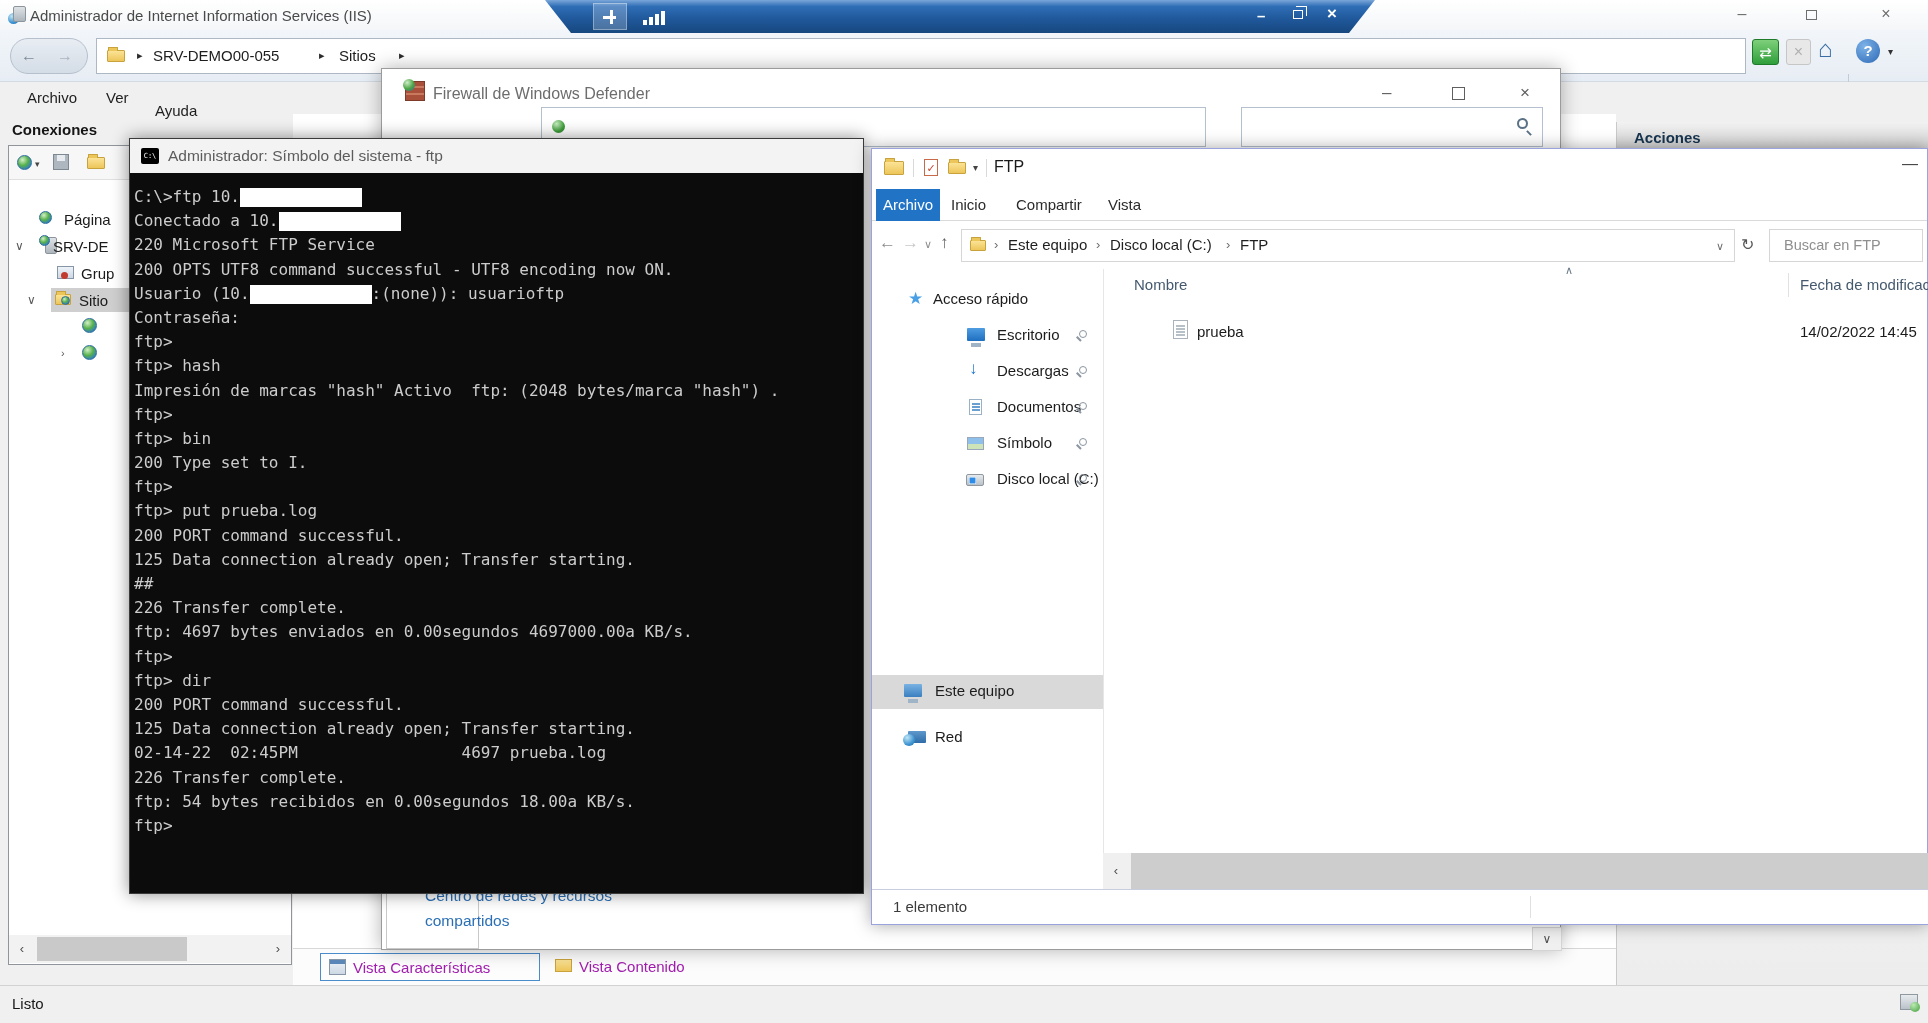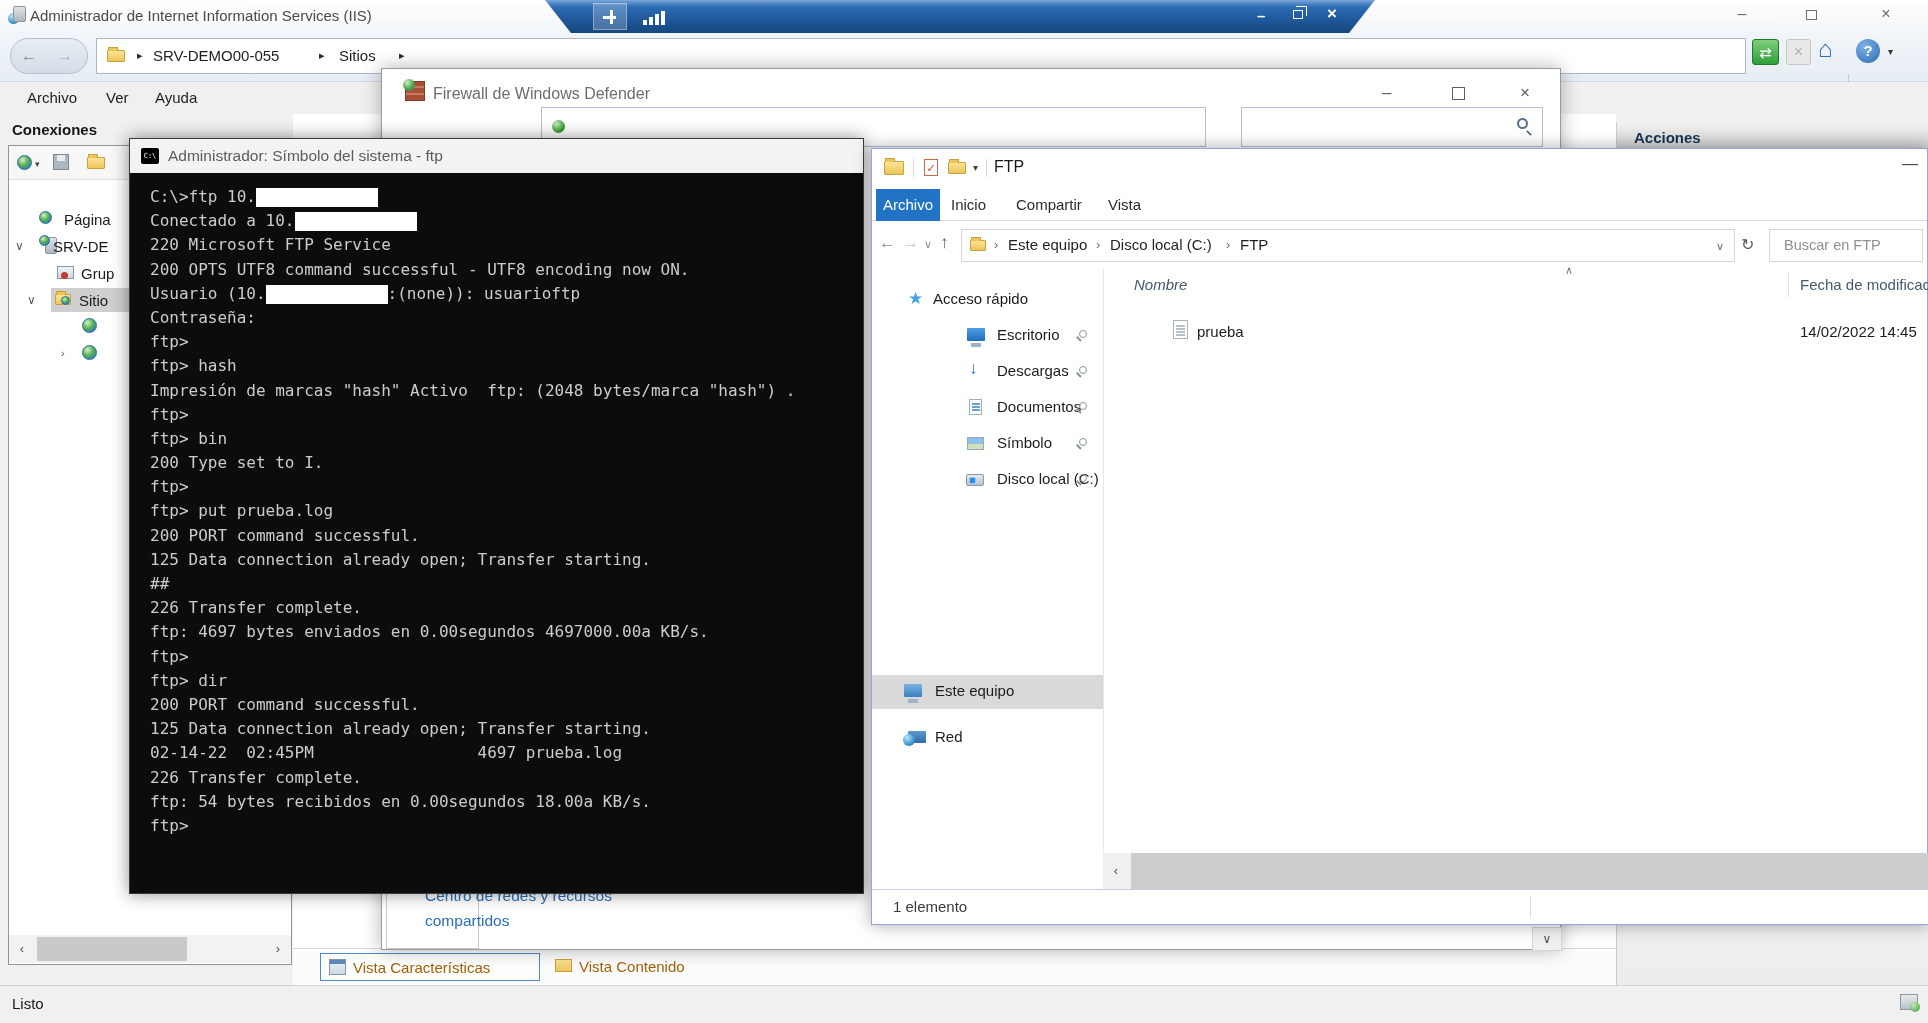--- a/index.html
+++ b/index.html
@@ -48,21 +48,21 @@
   #conn-thumb { position:absolute; left:28px; top:2px; width:150px; height:24px; background:#c9c9c9; }
 
   
   #actions-panel { left:1616px; top:122px; width:312px; height:863px; background:linear-gradient(180deg,#fbfbfb,#ededed); border-left:1px solid #c9c9c9; }
   #actions-header { left:0; top:0; width:311px; height:32px; background:linear-gradient(#f2f2f2,#c9c9c9); }
   #actions-title { position:absolute; left:17px; top:7px; font-size:15px; font-weight:bold; color:#16344f; }
   #iis-content { left:293px; top:114px; width:1323px; height:871px; background:#fff; }
 
   
   #view-tabs { left:293px; top:948px; width:1323px; height:37px; background:#fcfcfc; border-top:1px solid #d8d8d8; }
-  .vtab { position:absolute; top:4px; height:28px; font-size:15px; color:#a16207; }
+  .vtab { position:absolute; top:4px; height:28px; font-size:15px; color:#a21caf; }
   #vtab1 { left:27px; width:220px; border:1px solid #4a8ccc; background:#fdfdfd; }
   #vtab2 { left:254px; width:160px; }
   .vtab-lbl { position:absolute; top:5px; left:32px; white-space:nowrap; }
   .grid-ico { position:absolute; left:8px; top:5px; width:17px; height:16px; border:1px solid #7c8folder7; background:linear-gradient(#eef3f8,#cdd8e4); }
   .grid-ico { border:1px solid #8796a6; }
   .grid-ico:before { content:""; position:absolute; left:0; top:0; width:100%; height:4px; background:#5b87b8; }
   .gfold { position:absolute; left:8px; top:6px; width:17px; height:13px; background:linear-gradient(#fbe396,#edc65a); border:1px solid #c8a23c; }
 
   
   #iis-statusbar { left:0; top:985px; width:1928px; height:38px; background:#f0f0f0; border-top:1px solid #d2d2d2; }
@@ -92,21 +92,21 @@
   .mag:before { content:""; position:absolute; left:9px; top:10px; width:2px; height:6px; background:#5a7186; transform:rotate(-45deg); }
   #fw-link { position:absolute; left:43px; top:814px; width:260px; font-size:15.5px; line-height:25px; color:#2a6fb5; }
   #fw-whitebox { position:absolute; left:4px; top:788px; width:93px; height:92px; background:#fff; border:1px solid #c9c9c9; }
   #fw-scrollbtn { position:absolute; left:1150px; top:858px; width:30px; height:24px; background:#f0f0f0; border:1px solid #d4d4d4; color:#4f4f4f; font-size:12px; text-align:center; line-height:22px; }
 
   
   #con-win { left:129px; top:138px; width:735px; height:756px; background:#0c0c0c; border:1px solid #3a3a3a; box-shadow:0 0 16px rgba(0,0,0,.45); }
   #con-titlebar { position:absolute; left:0; top:0; width:733px; height:34px; background:#f3f3f3; }
   #con-icon { position:absolute; left:11px; top:9px; width:18px; height:16px; background:#000; border-radius:2px; color:#fff; font-family:"DejaVu Sans Mono",monospace; font-size:7px; line-height:16px; text-align:center; }
   #con-title { position:absolute; left:38px; top:8px; font-size:15.5px; color:#5c5c5c; }
-  #con-body { position:absolute; left:0; top:34px; width:733px; height:720px; padding:12px 0 0 20px; font-family:"DejaVu Sans Mono",monospace; font-size:16px; color:#cccccc; overflow:hidden; }
+  #con-body { position:absolute; left:0; top:34px; width:733px; height:720px; padding:12px 0 0 4px; font-family:"DejaVu Sans Mono",monospace; font-size:16px; color:#cccccc; overflow:hidden; }
   .cline { white-space:pre; height:24.2px; line-height:24.2px; }
   .rd { display:inline-block; width:122px; height:19px; background:#ffffff; vertical-align:middle; }
 
   
   #exp-win { left:871px; top:148px; width:1057px; height:777px; background:#fff; border:1px solid #9aa3dd; box-shadow:0 0 16px rgba(0,0,0,.35); }
   #exp-titlebar { position:absolute; left:0; top:0; width:100%; height:38px; background:#fff; }
   .qat-sep { position:absolute; top:10px; width:1px; height:18px; background:#d9d9d9; }
   #exp-title { position:absolute; left:122px; top:9px; font-size:16px; color:#1a1a1a; }
   #exp-min { position:absolute; left:1030px; top:6px; font-size:16px; color:#444; }
   #exp-ribbon { position:absolute; left:0; top:38px; width:100%; height:34px; background:#fff; border-bottom:1px solid #dadada; }
@@ -191,21 +191,21 @@
   <div class="abs tool-ico" style="left:1786px; top:9px; width:25px; height:26px; background:#e8e8e8; border:1px solid #c6c6c6; border-radius:3px; color:#b0b0b0; text-align:center; line-height:24px; font-size:16px;">×</div>
   <div class="abs tool-ico" style="left:1818px; top:5px; font-size:24px; color:#3b6ea5;">⌂</div>
   <div class="abs" style="left:1848px; top:44px; width:1px; height:26px; background:#c3cbd4;"></div>
   <div class="abs tool-ico" style="left:1856px; top:9px; width:24px; height:24px; border-radius:50%; background:radial-gradient(circle at 35% 30%, #7db3e8, #2d68b5); color:#fff; font-weight:bold; text-align:center; line-height:24px; font-size:15px;">?</div>
   <div class="abs tool-ico" style="left:1888px; top:16px; font-size:10px; color:#333;">▾</div>
 </div>
 
 <div class="abs" id="iis-menubar">
   <span class="abs menu-item" style="left:27px;">Archivo</span>
   <span class="abs menu-item" style="left:106px;">Ver</span>
-  <span class="abs menu-item" style="left:155px;">Ayuda</span>
+  <span class="abs menu-item" style="left:155px;margin-top:13px;">Ayuda</span>
 </div>
 
 <div class="abs" id="iis-content"></div>
 
 <div class="abs" id="conn-header">Conexiones</div>
 <div class="abs" id="conn-panel">
   <div class="abs" id="conn-toolbar">
     <span class="globe" style="left:8px; top:9px;"></span>
     <span style="position:absolute; left:26px; top:13px; font-size:9px; color:#444;">▾</span>
     <span class="floppy" style="position:absolute; left:44px; top:8px;"></span>
@@ -417,21 +417,21 @@
     </div>
     <div class="np-row" style="top:452px; height:34px;">
       <span class="netmon" style="left:36px; top:10px;"></span>
       <span class="np-lbl" style="left:63px; top:7px;">Red</span>
     </div>
   </div>
   <div class="vdiv" style="left:231px; top:120px; height:584px;"></div>
 
   <div id="exp-cols">
     <span id="sort-chev">∧</span>
-    <span class="col-h" style="left:31px;font-style:italic;">Nombre</span>
+    <span class="col-h" style="left:31px;">Nombre</span>
     <span class="col-div" style="left:685px;"></span>
     <span class="col-h" style="left:697px;">Fecha de modificación</span>
 
   </div>
 
   <div id="file-row">
     <span class="fdoc"></span>
     <span class="fcell" style="left:94px;">prueba</span>
     <span class="fcell" style="left:697px;">14/02/2022 14:45</span>
 

